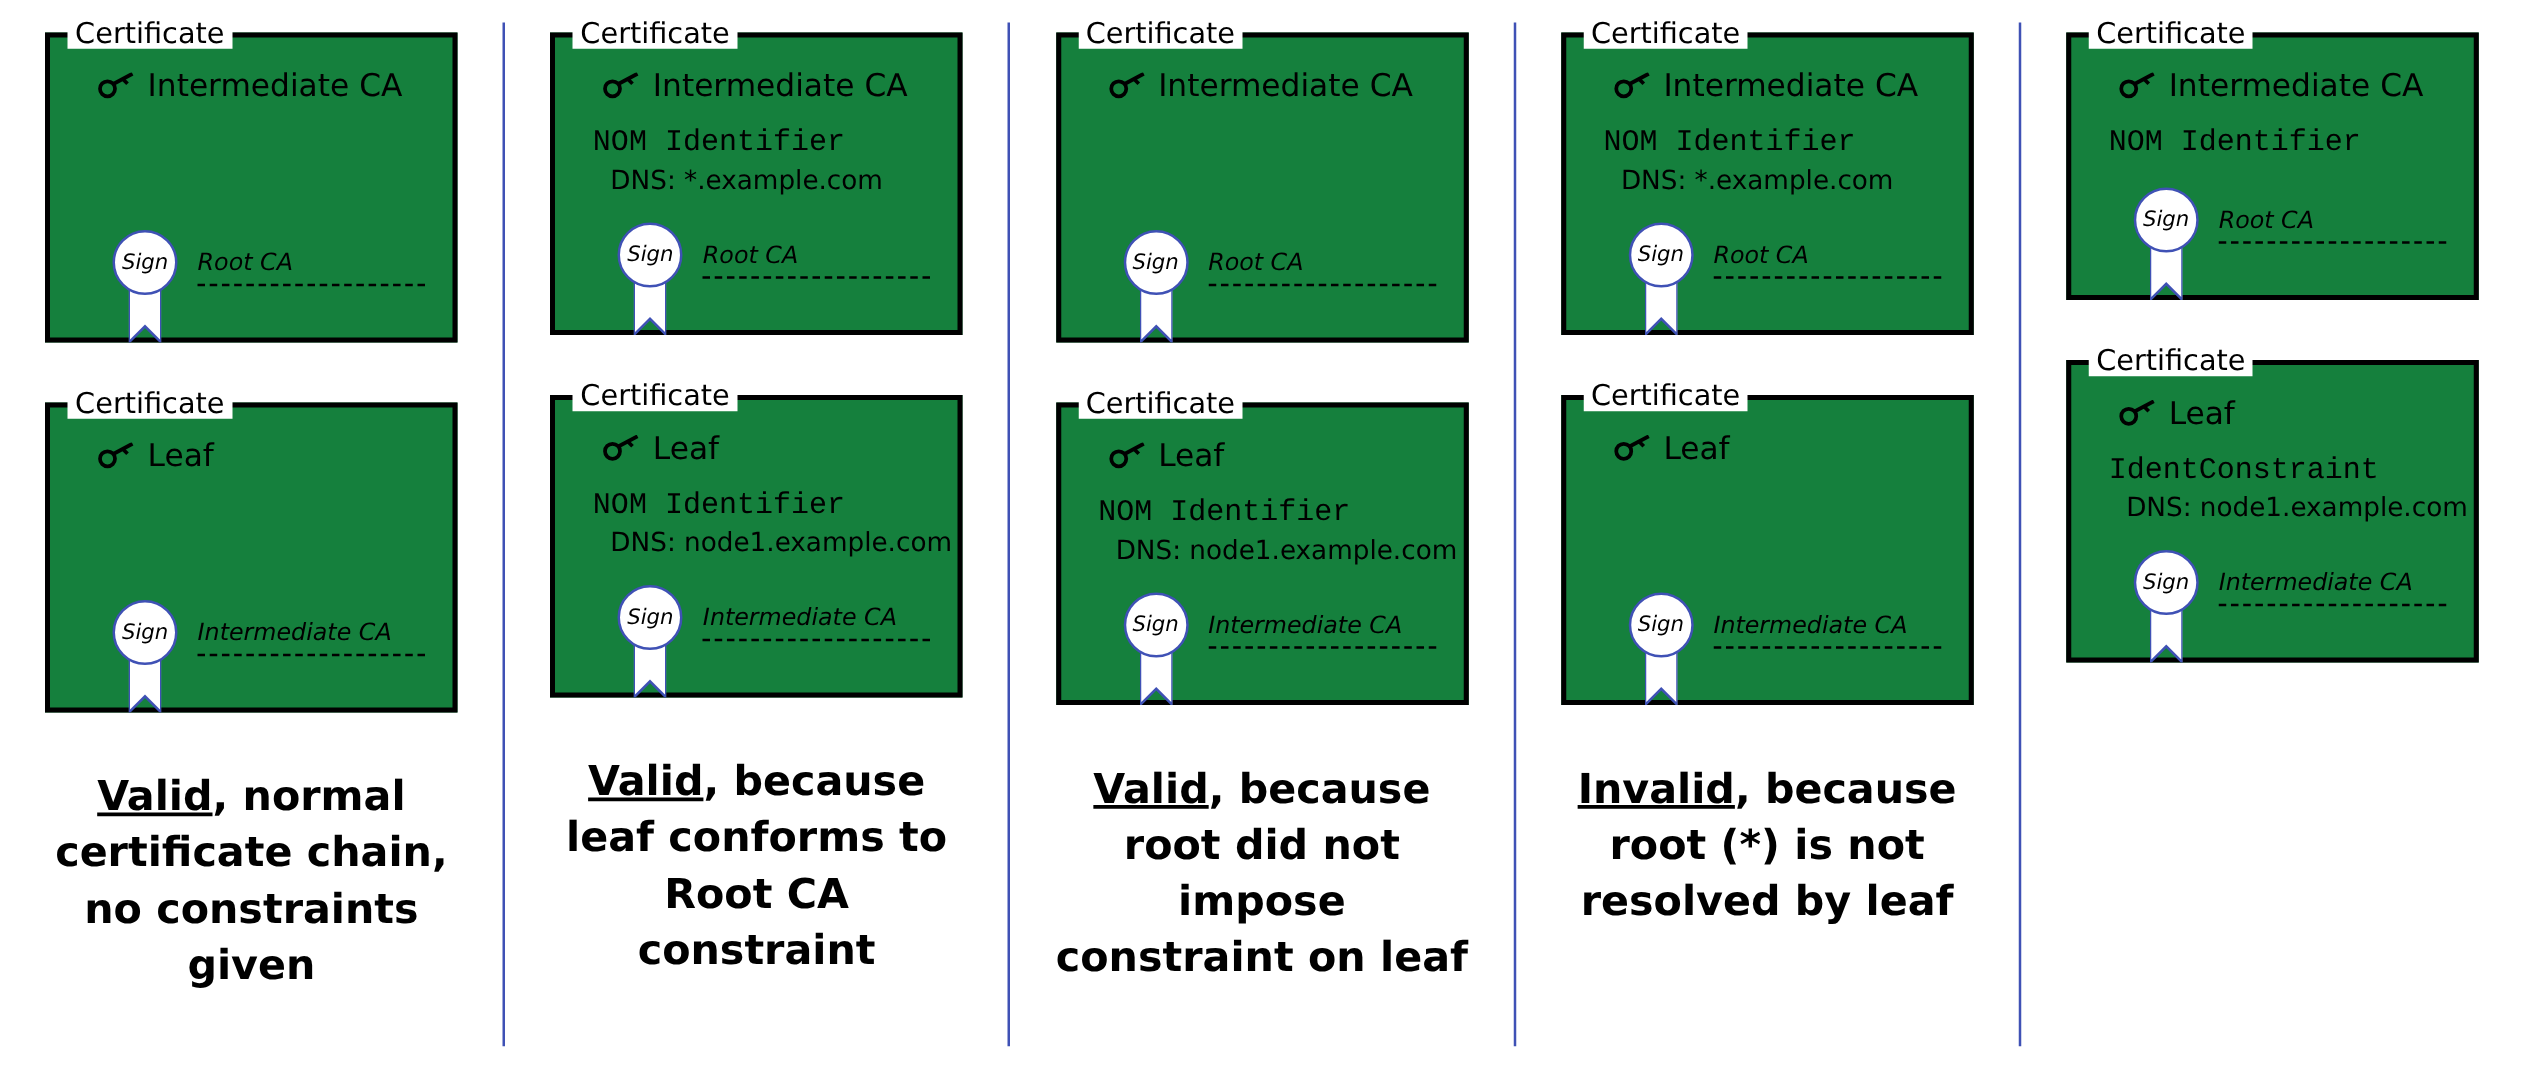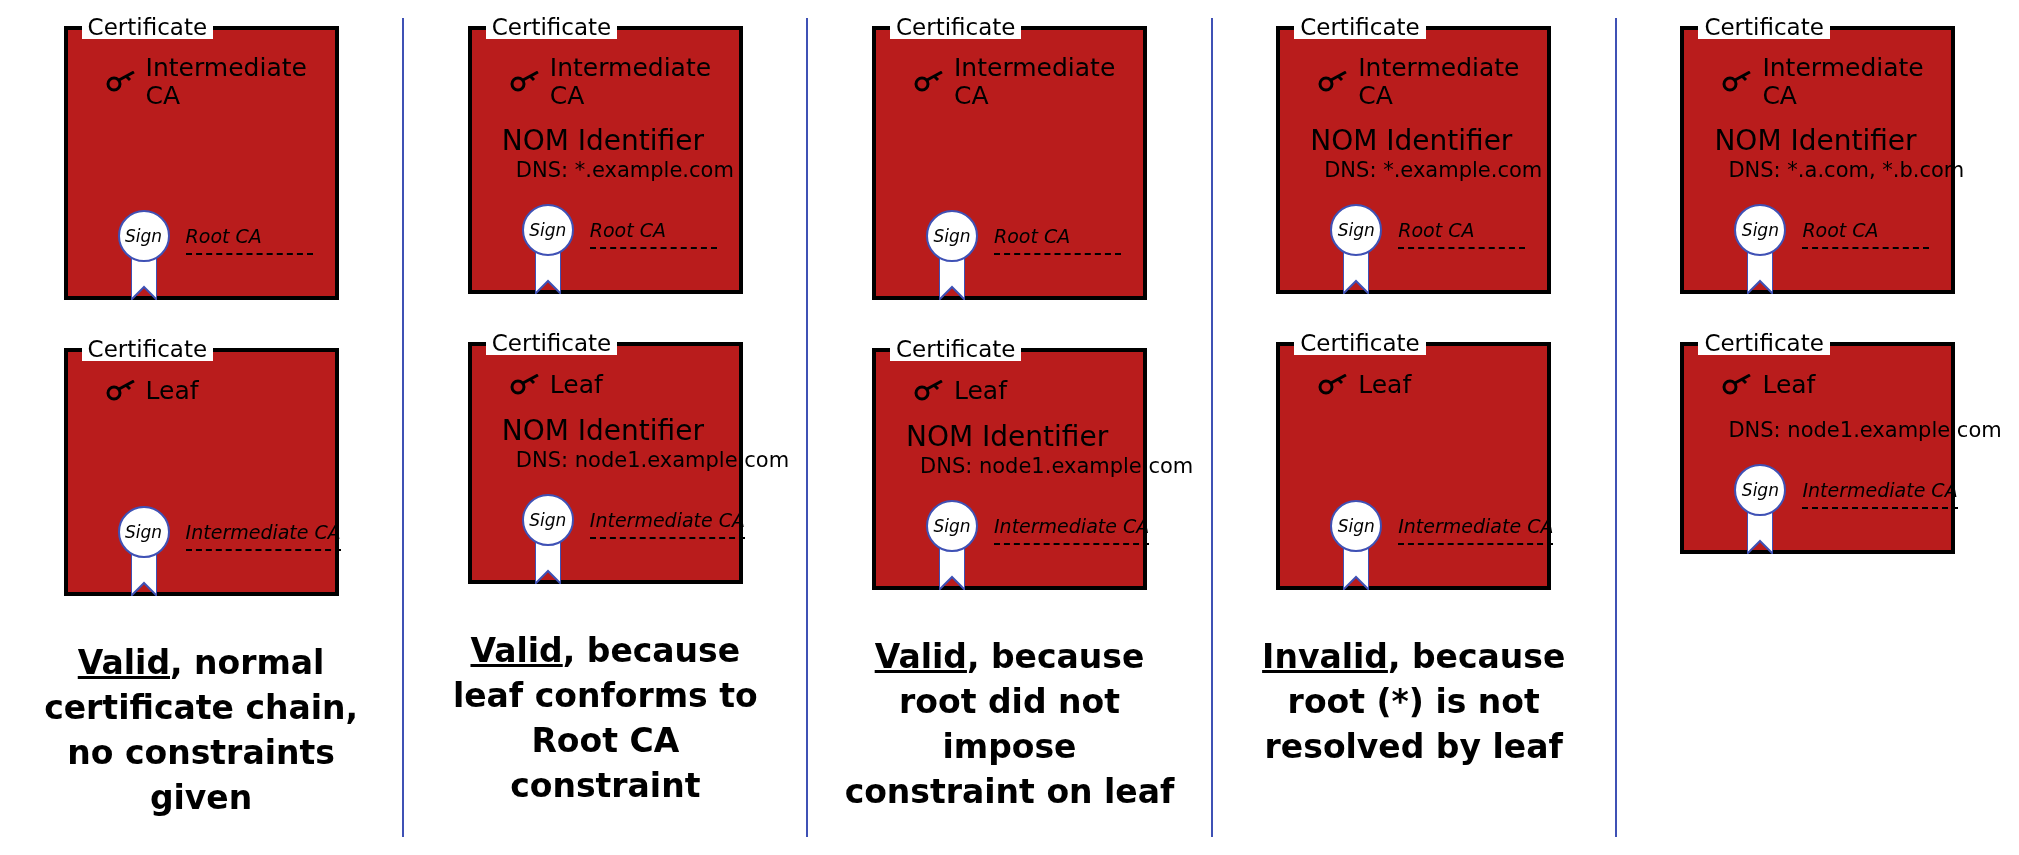--- a/index.html
+++ b/index.html
@@ -33,26 +33,26 @@
   .divider {
     width: 0;
     border-left: 2px solid #3f51b5;
     margin: 18px 0 18px 0;
     flex: 0 0 auto;
   }
 
   
   .cert {
     position: relative;
-    width: 275px;
+    width: 330px;
     box-sizing: border-box;
     border: 4px solid #000000;
     padding: 18px 16px 28px 16px;
     margin: 0 0 48px 0;
-    background: #b91c1c;
+    background: #15803d;
   }
   .cert.second {
     margin-bottom: 10px;
   }
   .cert-legend {
     position: absolute;
     top: -15px;
     left: 14px;
     background: #ffffff;
     padding: 0 6px;
@@ -76,23 +76,24 @@
     flex: 0 0 auto;
     width: 30px;
     height: 22px;
     display: block;
   }
   .field-block {
     margin: 16px 0 0 14px;
     min-height: 20px;
   }
   .field-name {
-    font-size: 28px;
+    font-size: 24px;
     line-height: 30px;
     color: #000;
+    font-family: Liberation Mono, monospace;
   }
   .field-value {
     font-size: 21px;
     line-height: 28px;
     color: #000;
     margin-left: 14px;
     white-space: nowrap;
   }
   .spacer-block {
     height: 64px;
@@ -430,21 +431,20 @@
       <div class="cert-title">
         <svg class="key-icon" viewBox="0 0 30 22">
           <circle cx="8" cy="13" r="6" fill="none" stroke="#000" stroke-width="3"></circle>
           <path d="M13 9 L28 1" stroke="#000" stroke-width="3" fill="none"></path>
           <path d="M20 5 L24 9" stroke="#000" stroke-width="3" fill="none"></path>
         </svg>
         <span>Intermediate CA</span>
       </div>
       <div class="field-block">
         <div class="field-name">NOM Identifier</div>
-        <div class="field-value">DNS: *.a.com, *.b.com</div>
       </div>
       <div class="sign-row">
         <div class="seal">
           <svg class="ribbon" viewBox="0 0 26 46">
             <polygon points="0,0 26,0 26,46 13,33 0,46" fill="#ffffff" stroke="#3f51b5" stroke-width="2"></polygon>
           </svg>
           <div class="seal-circle">
             <span class="seal-label">Sign</span>
           </div>
         </div>
@@ -456,20 +456,21 @@
       <span class="cert-legend">Certificate</span>
       <div class="cert-title">
         <svg class="key-icon" viewBox="0 0 30 22">
           <circle cx="8" cy="13" r="6" fill="none" stroke="#000" stroke-width="3"></circle>
           <path d="M13 9 L28 1" stroke="#000" stroke-width="3" fill="none"></path>
           <path d="M20 5 L24 9" stroke="#000" stroke-width="3" fill="none"></path>
         </svg>
         <span>Leaf</span>
       </div>
       <div class="field-block">
+        <div class="field-name">IdentConstraint</div>
         <div class="field-value">DNS: node1.example.com</div>
       </div>
       <div class="sign-row">
         <div class="seal">
           <svg class="ribbon" viewBox="0 0 26 46">
             <polygon points="0,0 26,0 26,46 13,33 0,46" fill="#ffffff" stroke="#3f51b5" stroke-width="2"></polygon>
           </svg>
           <div class="seal-circle">
             <span class="seal-label">Sign</span>
           </div>

